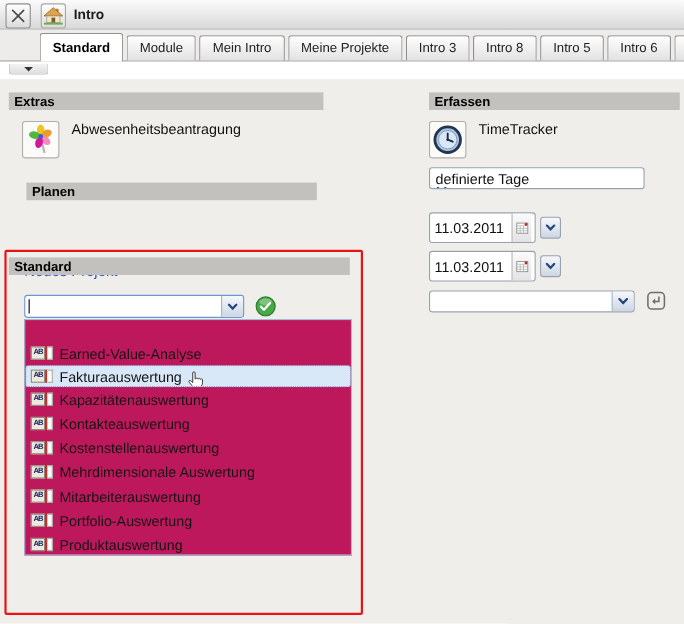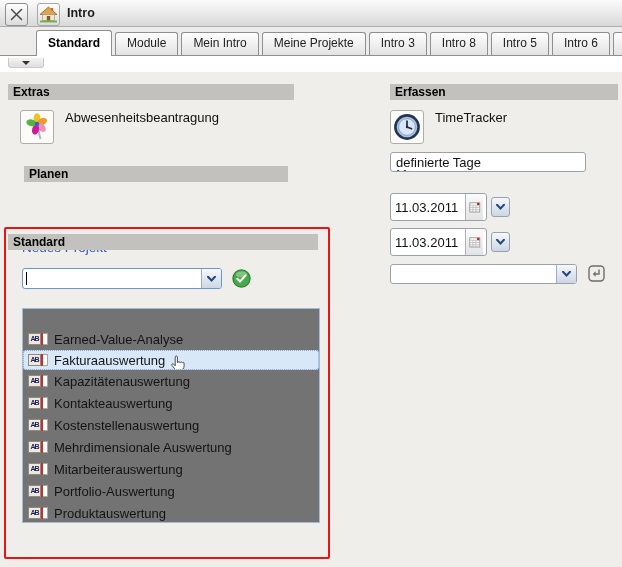--- a/index.html
+++ b/index.html
@@ -49,22 +49,22 @@
   
   .combo{position:absolute;left:16px;top:39px;width:200px;height:21px;box-sizing:border-box;
          border:1px solid #6b97cf;border-radius:3px;background:#fff;display:flex;overflow:hidden;}
   .combo .field{flex:1;position:relative;cursor:text;}
   .caret{position:absolute;left:3px;top:3px;width:1px;height:13px;background:#000;}
   .selbtn{width:19px;border-left:1px solid #9fb0c6;background:linear-gradient(#f6f8fb,#ccd6e4);
           display:flex;align-items:center;justify-content:center;cursor:pointer;}
   .okbtn{position:absolute;left:226px;top:40px;width:19px;height:19px;cursor:pointer;}
 
   
-  .listpanel{position:absolute;left:16px;top:79px;width:298px;height:215px;box-sizing:border-box;
-             border:1px solid #a3bcd6;background:#737373;overflow:hidden;}
+  .listpanel{position:absolute;left:16px;top:61px;width:298px;height:215px;box-sizing:border-box;
+             border:1px solid #a3bcd6;background:#be185d;overflow:hidden;}
   .opt{box-sizing:border-box;height:22px;display:flex;align-items:center;padding:0 4px;
        border:1px solid transparent;cursor:pointer;}
   .opt.blank{height:19px;}
   .opt.sel{background:#d9e8f9;border:1px dotted #7da4cc;}
   .opt .lbl{margin-left:6px;font-size:13px;color:#141414;white-space:nowrap;}
   .abicon{display:inline-flex;align-items:stretch;height:12px;flex:none;}
   .ab1{box-sizing:border-box;width:13px;background:#eceade;border:1px solid #8f8b80;
        font-size:7px;font-weight:bold;color:#232363;text-align:center;line-height:10px;letter-spacing:-1px;}
   .ab2{width:2px;background:#c5302a;}
   .ab3{box-sizing:border-box;width:5px;background:#fff;border:1px solid #a9a59a;border-left:none;}

